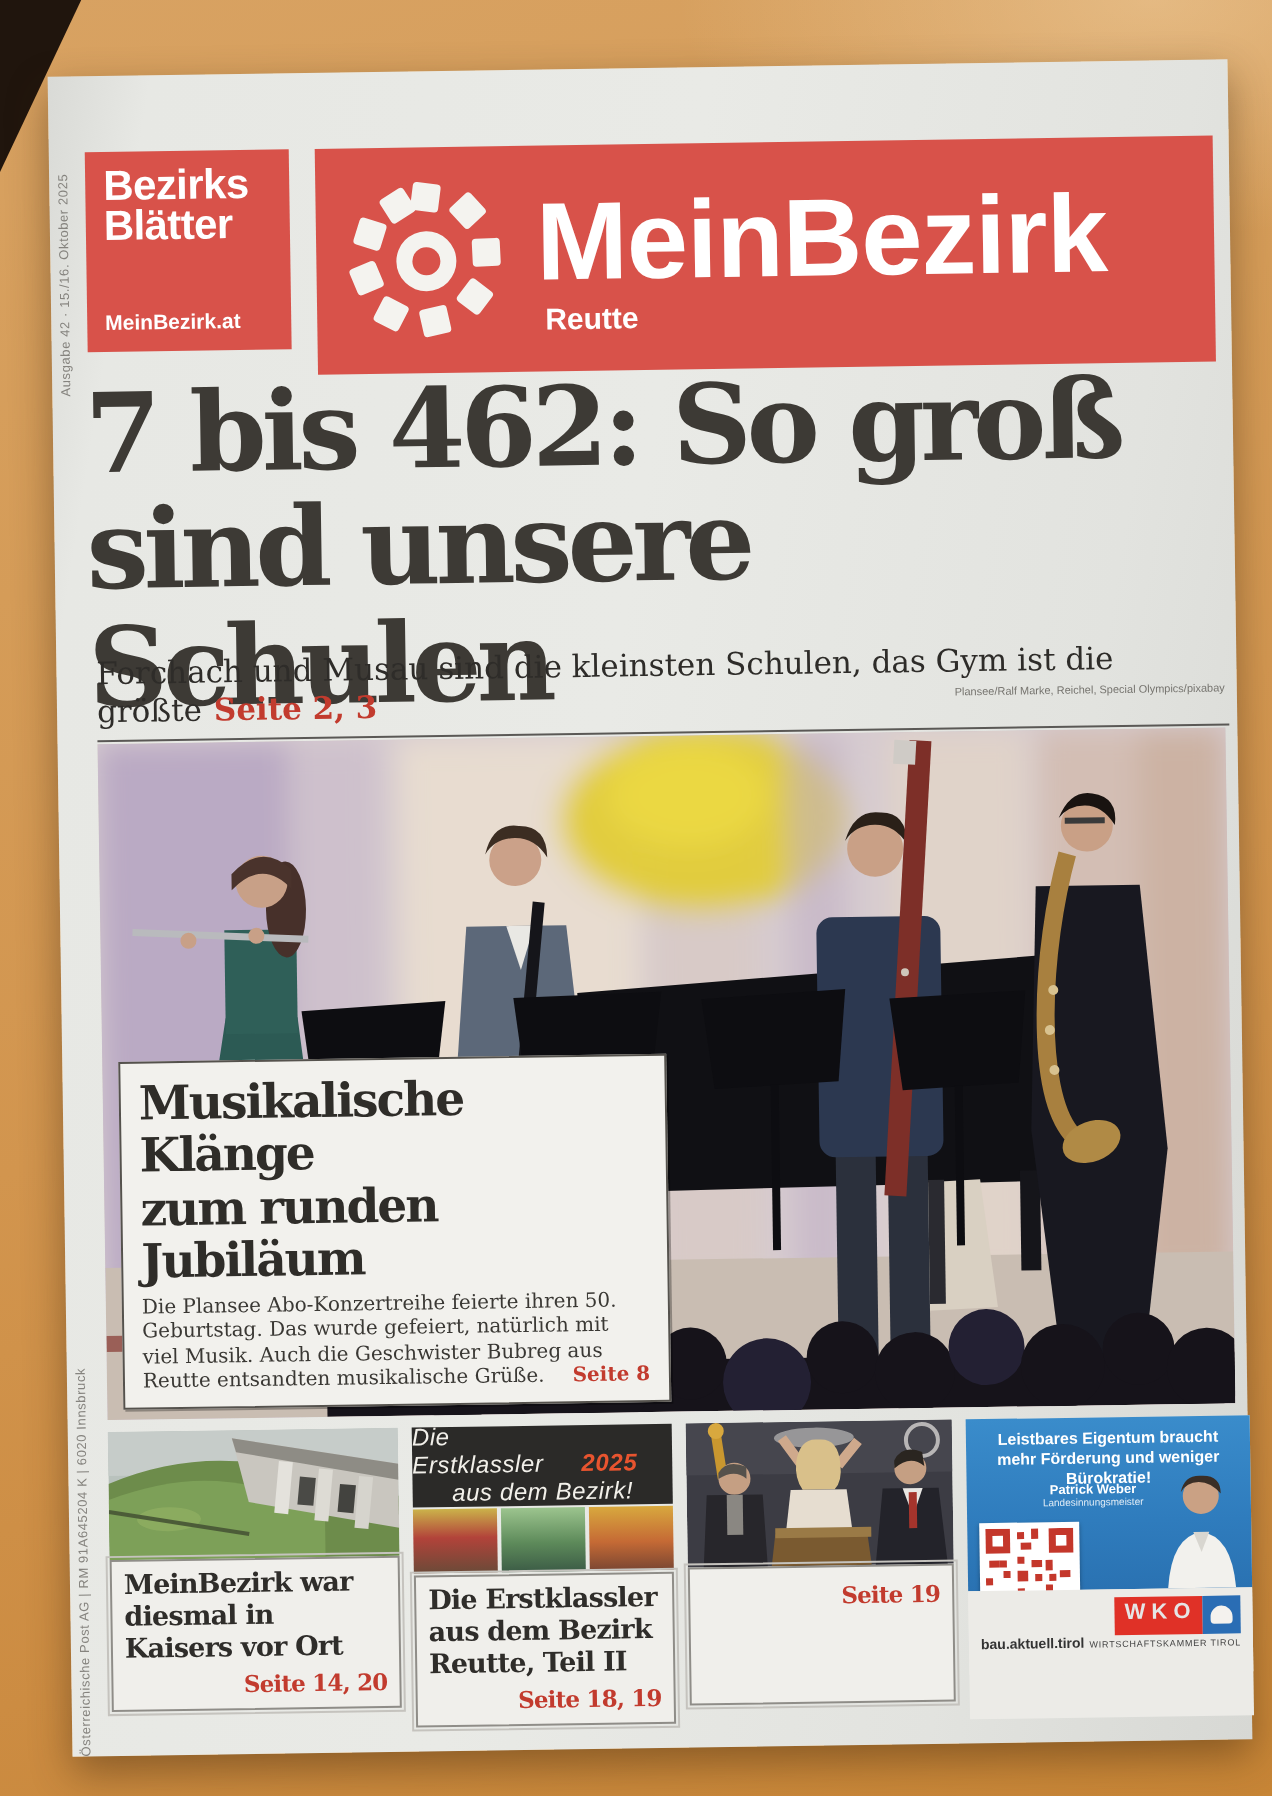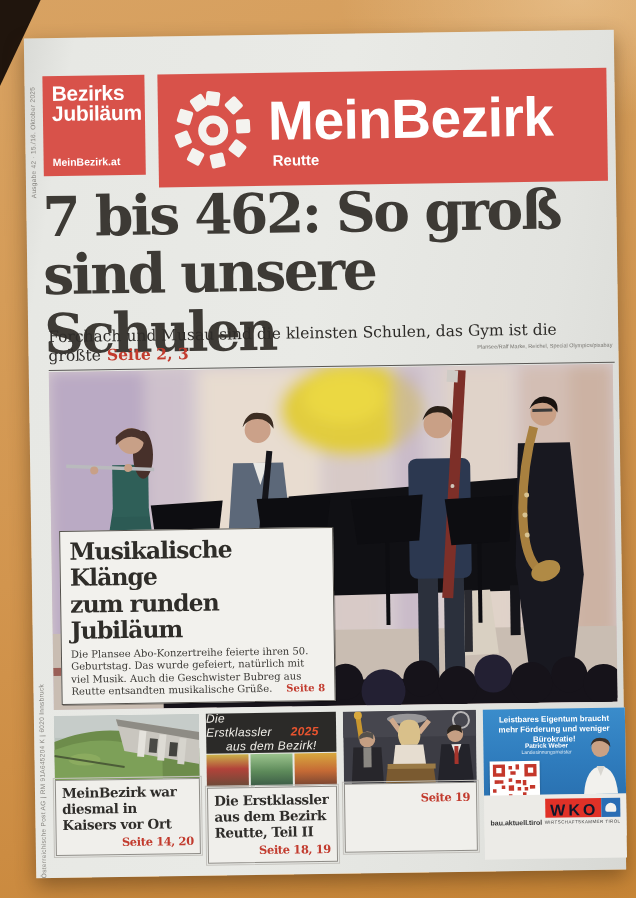--- a/index.html
+++ b/index.html
@@ -76,21 +76,21 @@
   .ad-head{padding:6px 5px 0 5px;color:#fff;font-weight:bold;font-size:8px;line-height:1.25;text-align:center;}
   .ad-person{position:absolute;left:38px;top:33px;color:#fff;text-align:center;}
   .ad-name{font-weight:bold;font-size:6.5px;}
   .ad-role{font-size:5px;opacity:.85;}
   .ad-man{position:absolute;right:2px;top:26px;}
   .ad-qr{position:absolute;left:6px;top:52px;width:50px;height:50px;background:#fff;
     box-shadow:0 1px 2px rgba(0,0,0,.35);padding:3px;box-sizing:border-box;}
   .ad-white{position:relative;height:42px;background:#ecebe7;}
   .ad-url{position:absolute;left:6px;top:24px;font-size:7px;font-weight:bold;color:#333;}
   .ad-wko{position:absolute;right:6px;top:4px;display:flex;align-items:stretch;height:19px;}
-  .wko-red{background:#e03127;color:#0f172a;font-weight:bold;font-size:16px;letter-spacing:3px;
+  .wko-red{background:#e03127;color:#e5e5e5;font-weight:bold;font-size:11px;letter-spacing:3px;
     padding:2px 3px 0 5px;line-height:1.2;}
   .wko-blue{width:19px;background:#2a6db4;position:relative;}
   .wko-blue:before{content:"";position:absolute;left:4px;top:5px;width:11px;height:9px;
     background:#f4f2ee;border-radius:6px 6px 2px 2px;}
   .wko-cap{position:absolute;right:6px;top:25px;font-size:4.5px;color:#444;letter-spacing:.4px;}
   .clearfix:after{content:"";display:block;clear:both;}
 </style>
 </head>
 <body>
 
@@ -98,21 +98,21 @@
   <div class="wood-sheen"></div>
   <div class="corner-shadow"></div>
 
   <div class="paper">
 
     <div class="vtext vtop">Ausgabe 42 · 15./16. Oktober 2025</div>
     <div class="vtext vbottom">Österreichische Post AG | RM 91A645204 K | 6020 Innsbruck</div>
 
     <div class="masthead">
       <div class="brand-small">
-        <div class="bs-lines"><span>Bezirks</span><br><span>Jubiläum</span></div>
+        <div class="bs-lines"><span>Bezirks</span><br><span>Blätter</span></div>
         <div class="bs-site">MeinBezirk.at</div>
       </div>
       <div class="brand-main">
         <svg class="bm-icon" width="82" height="82" viewBox="0 0 82 82">
           <g fill="#f4f3ef">
             <rect x="34" y="2" width="14" height="14" rx="2" transform="rotate(8 41 9)"></rect>
             <rect x="55" y="9" width="14" height="14" rx="2" transform="rotate(48 62 16)"></rect>
             <rect x="64" y="30" width="14" height="14" rx="2" transform="rotate(88 71 37)"></rect>
             <rect x="58" y="52" width="14" height="14" rx="2" transform="rotate(128 65 59)"></rect>
             <rect x="38" y="64" width="14" height="14" rx="2" transform="rotate(168 45 71)"></rect>

